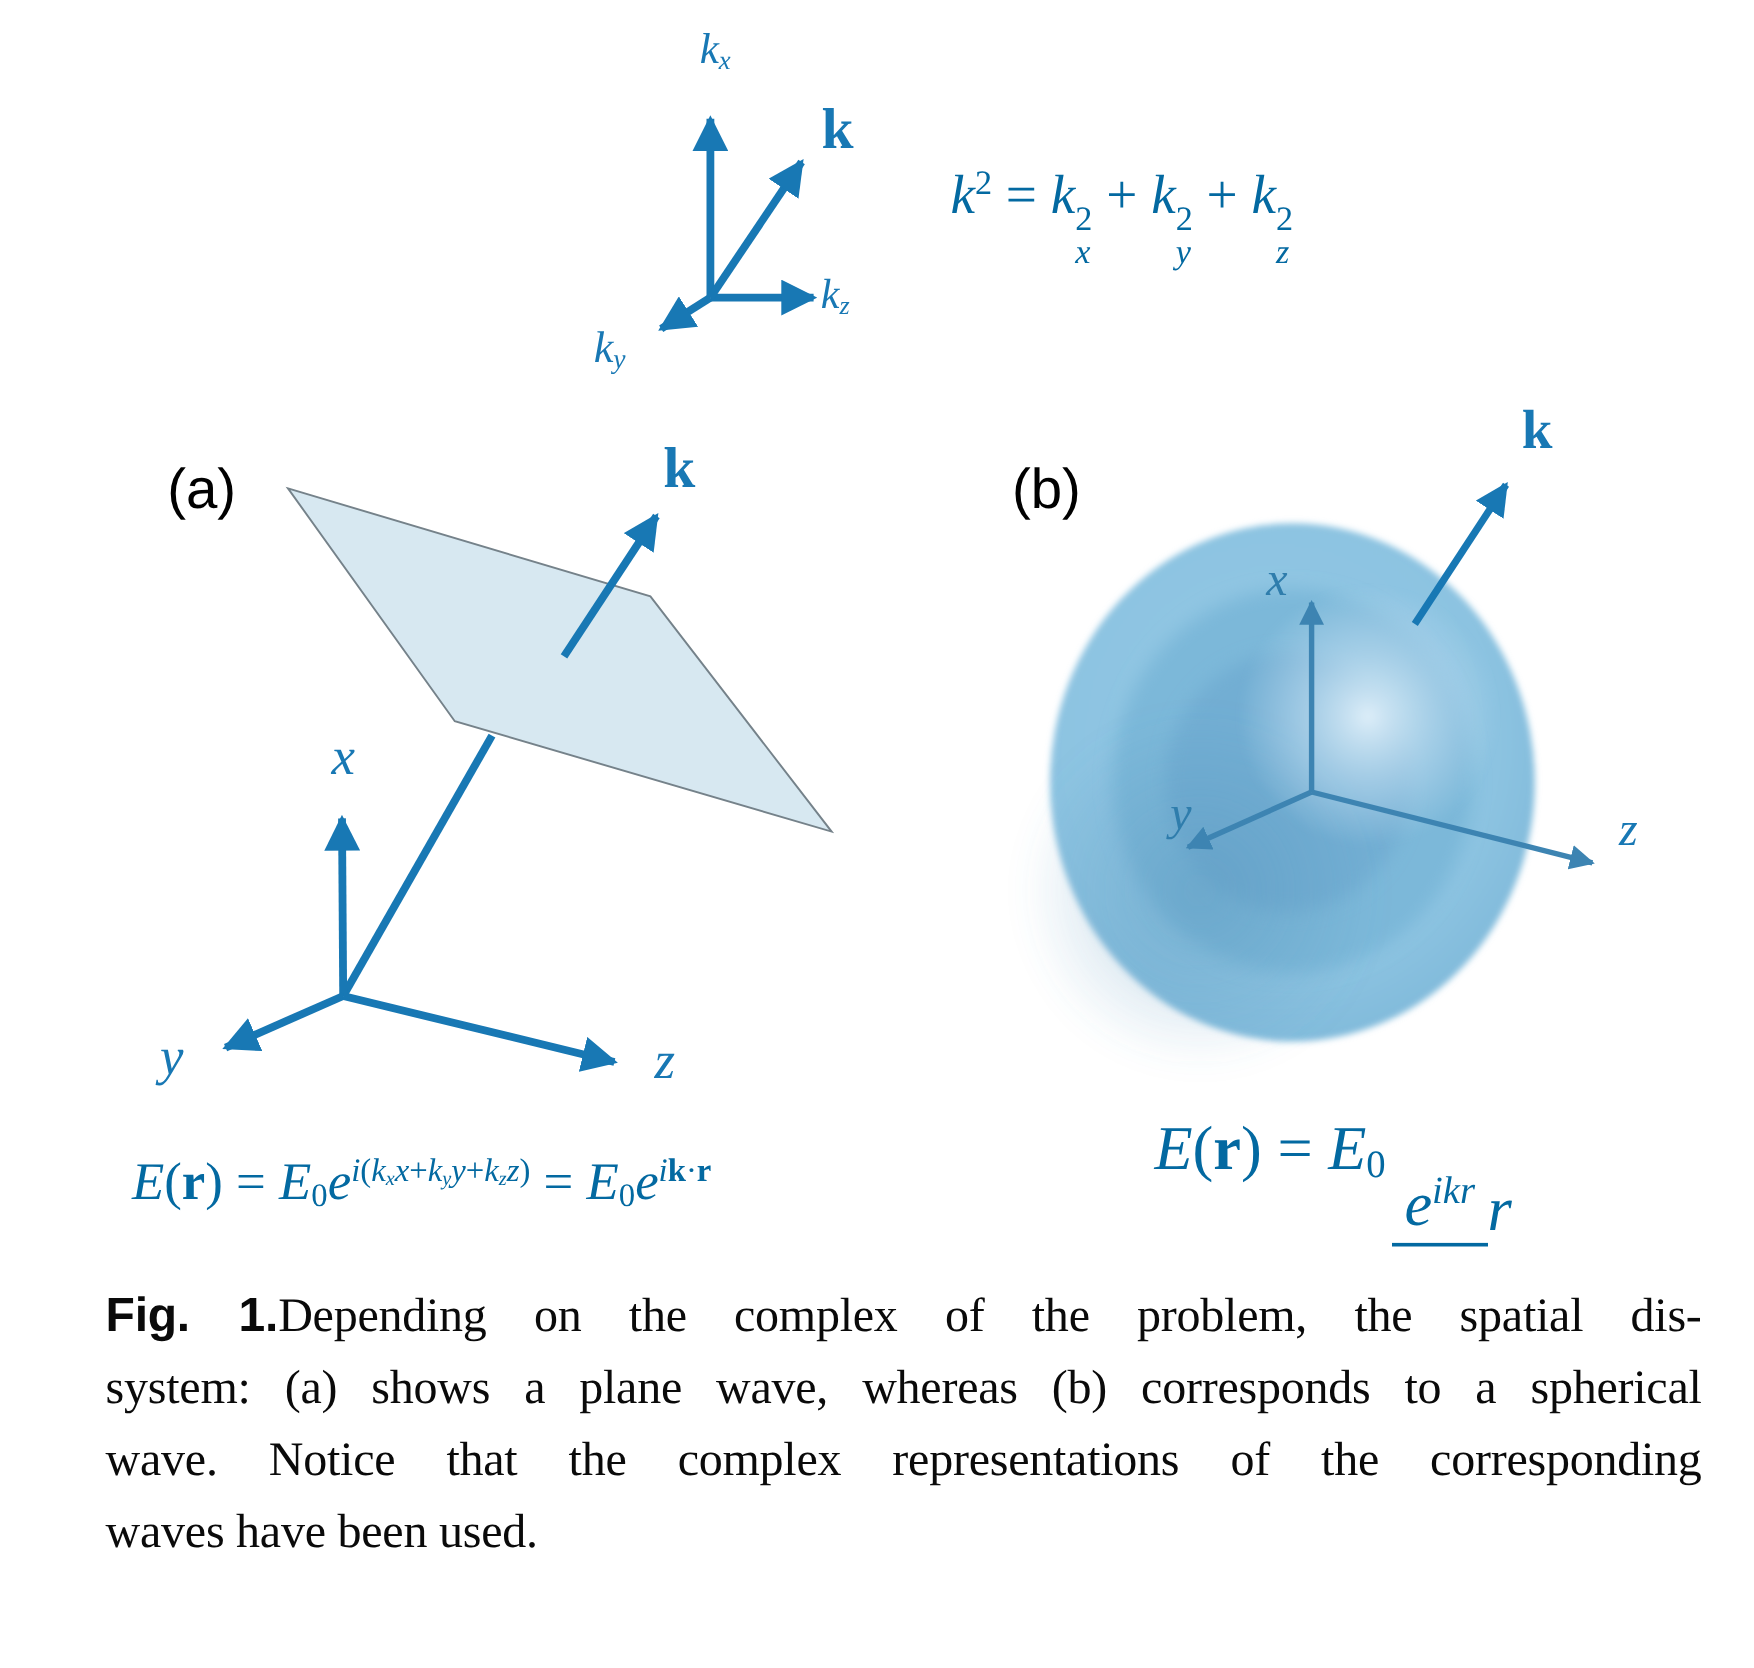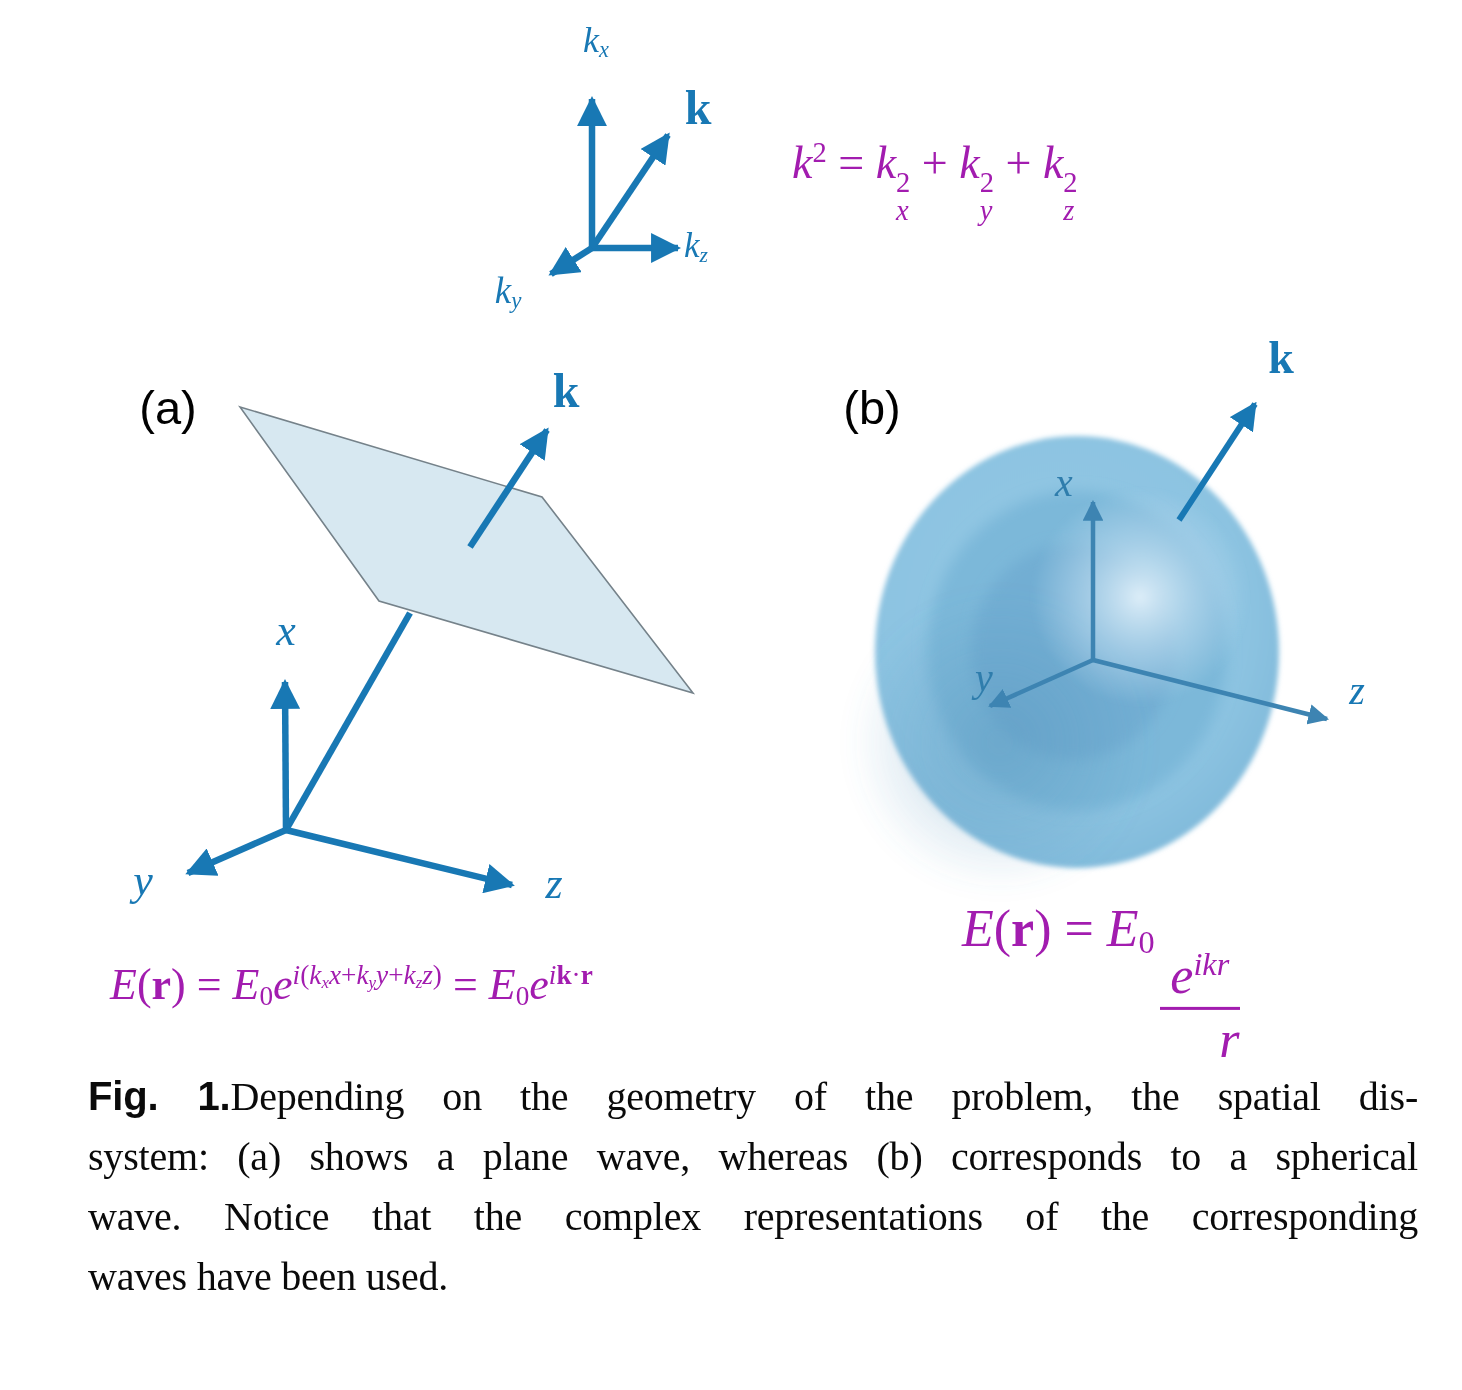--- a/index.html
+++ b/index.html
@@ -6,28 +6,28 @@
   .page{position:relative;width:1462px;height:1390px;background:#fff;overflow:hidden;
         font-family:"Liberation Serif",serif;}
   svg.canvas{position:absolute;left:0;top:0;}
   .lbl{position:absolute;transform:translate(-50%,-50%);color:#1878b4;font-style:normal;
        white-space:nowrap;line-height:1;}
   .it{font-style:italic;}
   .boldk{font-weight:bold;font-style:normal;}
   .muted{color:#2f7dac;}
   .tag{position:absolute;transform:translate(-50%,-50%);color:#000;
        font-family:"Liberation Sans",sans-serif;line-height:1;}
-  .eq{position:absolute;transform:translate(0,-50%);color:#a21caf;white-space:nowrap;line-height:1;}
+  .eq{position:absolute;transform:translate(0,-50%);color:#0369a1;white-space:nowrap;line-height:1;}
   .eq i{font-style:italic;}
   .sub{font-size:.62em;vertical-align:-.22em;}
   .sup{font-size:.62em;vertical-align:.55em;}
   .ss{display:inline-flex;flex-direction:column;align-items:flex-start;vertical-align:-.5em;
       font-size:.62em;line-height:.92;}
   .ss .b{margin-top:.06em;}
-  .frac{display:inline-flex;flex-direction:column;align-items:flex-end;vertical-align:-.9em;
+  .frac{display:inline-flex;flex-direction:row;align-items:center;vertical-align:-.9em;
         margin-left:.1em;line-height:1.05;}
   .frac .num{border-bottom:.07em solid currentColor;padding:0 .2em .06em .2em;}
   .frac .den{padding-top:.06em;}
   .caption{position:absolute;left:88px;top:1066px;width:1330px;color:#0a0a0a;
            font-size:40px;line-height:60px;letter-spacing:-0.2px;}
   .cap-line{text-align:justify;text-align-last:justify;}
   .cap-line.last{text-align:left;text-align-last:left;}
   .fig-label{font-family:"Liberation Sans",sans-serif;font-weight:bold;}
 </style>
 </head>
@@ -128,20 +128,20 @@
   <span class="lbl it muted" style="left:984px;top:678px;font-size:40px">y</span>
   <span class="lbl it" style="left:1357px;top:691px;font-size:40px">z</span>
   <span class="lbl boldk" style="left:1281px;top:358px;font-size:46px">k</span>
   <div class="eq" style="left:962px;top:985px;font-size:52px"><i>E</i>(<b>r</b>) = <i>E</i><span class="sub">0</span><span class="frac">
         <span class="num"><i>e</i><span class="sup"><i>ikr</i></span></span>
         <span class="den"><i>r</i></span>
       </span></div>
 
   <div class="caption">
     <div class="cap-line">
-      <span class="fig-label">Fig. 1.</span><span>Depending on the geometry of the problem, the spatial dis-</span>
+      <span class="fig-label">Fig. 1.</span><span>Depending on the complex of the problem, the spatial dis-</span>
     </div>
     <div class="cap-line">system: (a) shows a plane wave, whereas (b) corresponds to a spherical</div>
     <div class="cap-line">wave. Notice that the complex representations of the corresponding</div>
     <div class="cap-line last">waves have been used.</div>
   </div>
 
 </div>
 
 </body></html>

